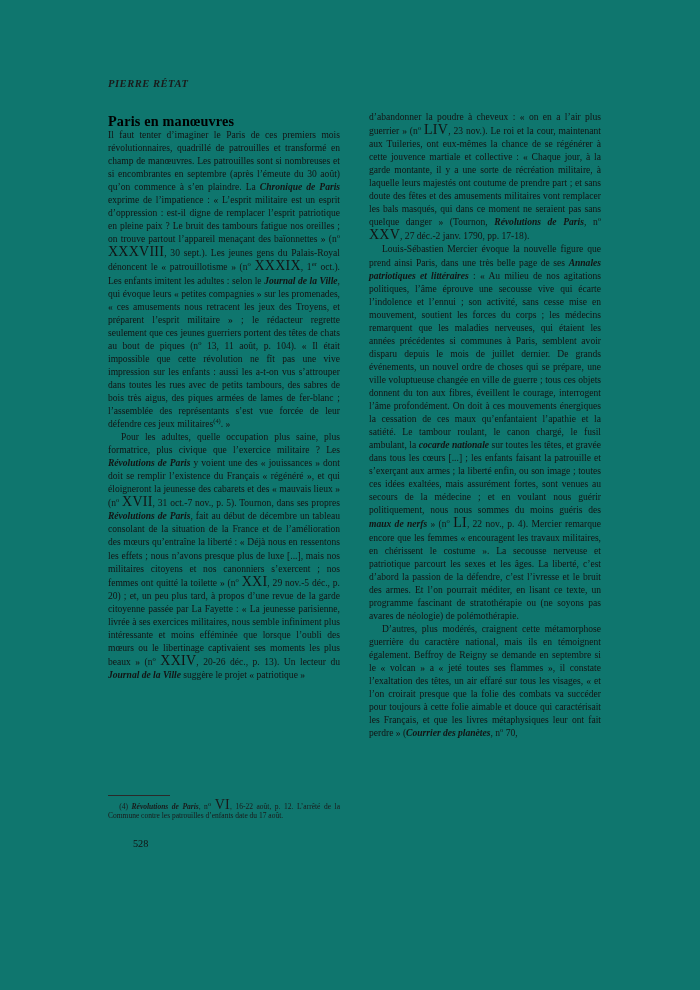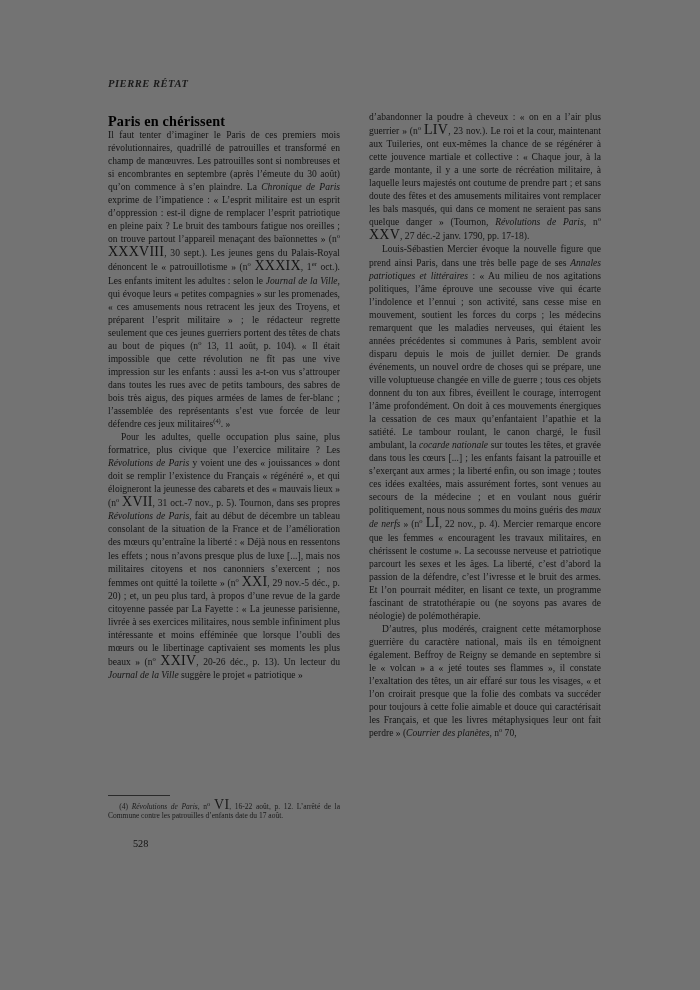--- a/index.html
+++ b/index.html
@@ -16,21 +16,21 @@
     font-family: "Liberation Serif", "DejaVu Serif", serif;
     color: #111111;
     -webkit-font-smoothing: antialiased;
   }
 
   .page {
     position: absolute;
     left: 0; top: 0;
     width: 700px;
     height: 990px;
-    background: #737373;
+    background: #0f766e;
   }
 
   
   .running-head {
     position: absolute;
     left: 108px;
     top: 78px;
     font-style: italic;
     font-weight: 700;
     font-size: 10.5px;
@@ -69,21 +69,21 @@
     font-size: 9.55px;
     line-height: 13.05px;
     text-align: justify;
     text-justify: inter-word;
     hyphens: manual;
     color: #131313;
   }
   .col p + p { text-indent: 1.35em; }
   .col p.indent { text-indent: 1.35em; }
 
-  i, em { font-style: italic; }
+  i, em { font-style: italic; font-weight: bold; }
 
   .sc {
     font-size: 14px;
     letter-spacing: 0.25px;
   }
 
   sup {
     font-size: 6.4px;
     vertical-align: super;
     line-height: 0;
@@ -126,21 +126,21 @@
     padding-left: 25px;
   }
 </style>
 </head>
 <body>
 
 <div class="page">
 
   <div class="running-head">PIERRE RÉTAT</div>
 
-  <h1 class="article-title">Paris en chérissent</h1>
+  <h1 class="article-title">Paris en manœuvres</h1>
 
   <div class="columns">
 
     <div class="col col-left">
       <p>Il faut tenter d’imaginer le Paris de ces premiers mois révolutionnaires, quadrillé de patrouilles et transformé en champ de manœuvres. Les patrouilles sont si nombreuses et si encombrantes en septembre (après l’émeute du 30 août) qu’on commence à s’en plaindre. La <i>Chronique de Paris</i> exprime de l’impatience : « L’esprit militaire est un esprit d’oppression : est-il digne de remplacer l’esprit patriotique en pleine paix ? Le bruit des tambours fatigue nos oreilles ; on trouve partout l’appareil menaçant des baïonnettes » (n<span class="ord">o</span> <span class="sc">XXXVIII</span>, 30 sept.). Les jeunes gens du Palais-Royal dénoncent le « patrouillotisme » (n<span class="ord">o</span> <span class="sc">XXXIX</span>, 1<span class="ord">er</span> oct.). Les enfants imitent les adultes : selon le <i>Journal de la Ville</i>, qui évoque leurs « petites compagnies » sur les promenades, « ces amusements nous retracent les jeux des Troyens, et préparent l’esprit militaire » ; le rédacteur regrette seulement que ces jeunes guerriers portent des têtes de chats au bout de piques (n<span class="ord">o</span> 13, 11 août, p. 104). « Il était impossible que cette révolution ne fît pas une vive impression sur les enfants : aussi les a-t-on vus s’attrouper dans toutes les rues avec de petits tambours, des sabres de bois très aigus, des piques armées de lames de fer-blanc ; l’assemblée des représentants s’est vue forcée de leur défendre ces jeux militaires<sup>(4)</sup>. »</p>
       <p>Pour les adultes, quelle occupation plus saine, plus formatrice, plus civique que l’exercice militaire ? Les <i>Révolutions de Paris</i> y voient une des « jouissances » dont doit se remplir l’existence du Français « régénéré », et qui éloigneront la jeunesse des cabarets et des « mauvais lieux » (n<span class="ord">o</span> <span class="sc">XVII</span>, 31 oct.-7 nov., p. 5). Tournon, dans ses propres <i>Révolutions de Paris</i>, fait au début de décembre un tableau consolant de la situation de la France et de l’amélioration des mœurs qu’entraîne la liberté : « Déjà nous en ressentons les effets ; nous n’avons presque plus de luxe [...], mais nos militaires citoyens et nos canonniers s’exercent ; nos femmes ont quitté la toilette » (n<span class="ord">o</span> <span class="sc">XXI</span>, 29 nov.-5 déc., p. 20) ; et, un peu plus tard, à propos d’une revue de la garde citoyenne passée par La Fayette : « La jeunesse parisienne, livrée à ses exercices militaires, nous semble infiniment plus intéressante et moins efféminée que lorsque l’oubli des mœurs ou le libertinage captivaient ses moments les plus beaux » (n<span class="ord">o</span> <span class="sc">XXIV</span>, 20-26 déc., p. 13). Un lecteur du <i>Journal de la Ville</i> suggère le projet « patriotique »</p>
     </div>
 
     <div class="col col-right">
       <p>d’abandonner la poudre à cheveux : « on en a l’air plus guerrier » (n<span class="ord">o</span> <span class="sc">LIV</span>, 23 nov.). Le roi et la cour, maintenant aux Tuileries, ont eux-mêmes la chance de se régénérer à cette jouvence martiale et collective : « Chaque jour, à la garde montante, il y a une sorte de récréation militaire, à laquelle leurs majestés ont coutume de prendre part ; et sans doute des fêtes et des amusements militaires vont remplacer les bals masqués, qui dans ce moment ne seraient pas sans quelque danger » (Tournon, <i>Révolutions de Paris</i>, n<span class="ord">o</span> <span class="sc">XXV</span>, 27 déc.-2 janv. 1790, pp. 17-18).</p>

